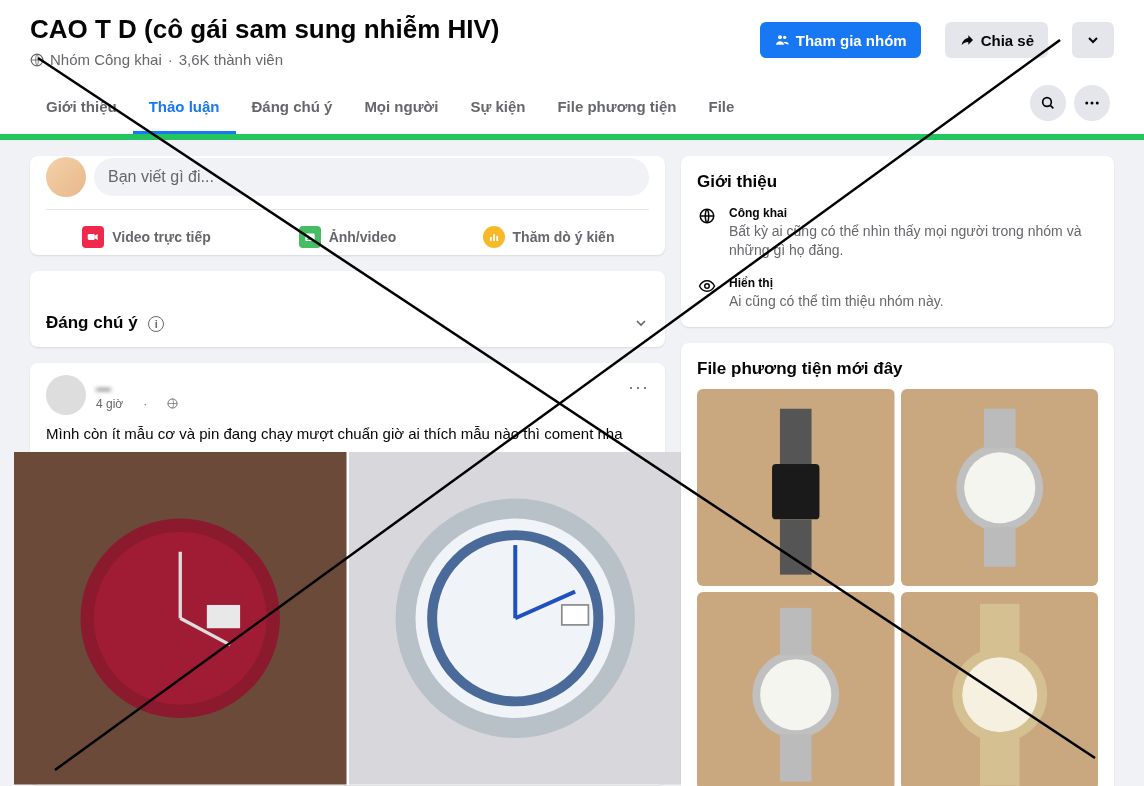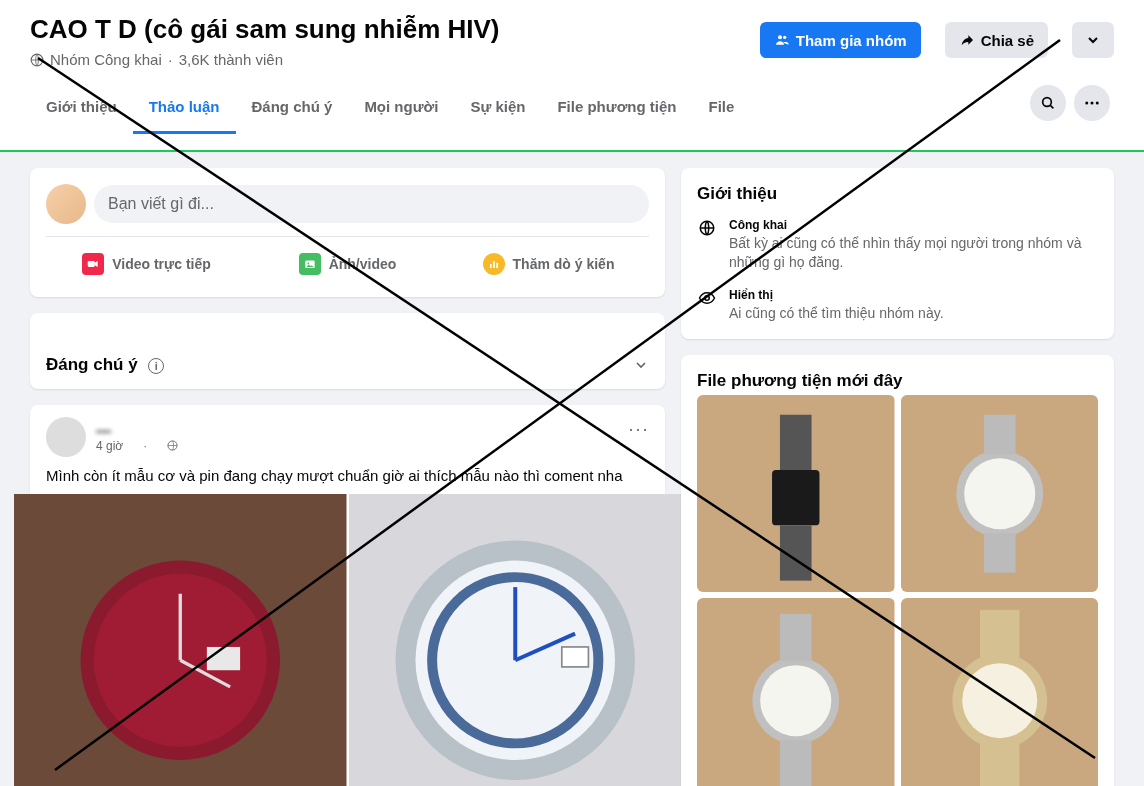--- a/index.html
+++ b/index.html
@@ -1,37 +1,37 @@
 <!DOCTYPE html>
 <html><head>
 <meta charset="utf-8">
 <style>
   * { margin: 0; padding: 0; box-sizing: border-box; }
   body { font-family: Helvetica, Arial, sans-serif; background: #f0f2f5; color: #050505; width: 1144px; height: 786px; overflow: hidden; position: relative; }
-  .header-area { background: #fff; padding: 14px 30px 16px 30px; border-bottom: 2px solid #22c55e; }
+  .header-area { background: #fff; padding: 14px 30px 0 30px; border-bottom: 6px solid #22c55e; }
   .title-row { display: flex; align-items: flex-start; justify-content: space-between; }
   .group-title { font-size: 26px; font-weight: 700; line-height: 1.2; }
   .group-meta { display: flex; align-items: center; gap: 6px; color: #65676b; font-size: 15px; margin-top: 6px; margin-bottom: 14px; }
   .meta-dot { color: #65676b; }
   .header-actions { display: flex; gap: 24px; margin-top: 8px; }
   .btn { display: inline-flex; align-items: center; gap: 6px; padding: 8px 14px; border-radius: 6px; font-size: 15px; font-weight: 600; border: none; cursor: pointer; font-family: inherit; }
   .btn-primary { background: #1877f2; color: #fff; }
   .btn-secondary { background: #e4e6eb; color: #050505; }
   .btn-icon-only { width: 42px; height: 36px; display: flex; align-items: center; justify-content: center; background: #e4e6eb; border-radius: 6px; cursor: pointer; border: none; }
   .tabs-row { display: flex; align-items: center; justify-content: space-between; }
   .tabs { display: flex; gap: 0; }
   .tab { padding: 16px 16px; font-size: 15px; font-weight: 600; color: #65676b; border-bottom: 3px solid transparent; cursor: pointer; white-space: nowrap; }
   .tab.active { color: #1877f2; border-bottom-color: #1877f2; }
   .tab-actions { display: flex; gap: 8px; padding-bottom: 10px; padding-right: 4px; }
   .circle-btn { width: 36px; height: 36px; border-radius: 50%; background: #e4e6eb; display: flex; align-items: center; justify-content: center; cursor: pointer; border: none; }
   .content { display: flex; gap: 16px; padding: 16px 30px; }
   .left-col { width: 635px; display: flex; flex-direction: column; gap: 16px; }
   .right-col { flex: 1; display: flex; flex-direction: column; gap: 16px; }
   .card { background: #fff; border-radius: 8px; box-shadow: 0 1px 2px rgba(0,0,0,.1); }
-  .composer { padding: 16px 16px; }
+  .composer { padding: 1px 16px; }
   .composer-top { display: flex; align-items: center; gap: 8px; }
   .avatar { width: 40px; height: 40px; border-radius: 50%; background: linear-gradient(135deg,#f5d0a9,#e8b88a); flex-shrink: 0; }
   .composer-input { flex: 1; background: #f0f2f5; border-radius: 20px; padding: 10px 14px; color: #65676b; font-size: 16px; cursor: pointer; }
   .composer-actions { display: flex; margin-top: 12px; padding-top: 10px; border-top: 1px solid #e4e6eb; }
   .composer-action { flex: 1; display: flex; align-items: center; justify-content: center; gap: 8px; padding: 6px; font-size: 14px; font-weight: 600; color: #65676b; cursor: pointer; border-radius: 6px; }
   .ic { width: 22px; height: 22px; display: inline-flex; align-items: center; justify-content: center; border-radius: 4px; color: #fff; font-size: 12px; }
   .ic-video { background: #f02849; }
   .ic-photo { background: #45bd62; }
   .ic-poll { background: #f7b928; border-radius: 50%; }
   .section-head { display: flex; align-items: center; justify-content: space-between; padding: 14px 16px; font-size: 17px; font-weight: 600; cursor: pointer; margin-top: 28px; }
@@ -260,21 +260,21 @@
             </svg>
         </div>
         <div>
           <div class="about-h">Hiển thị</div>
           <div class="about-d">Ai cũng có thể tìm thiệu nhóm này.</div>
         </div>
       </div>
     </div>
 
     <div class="card">
-      <div class="right-section" style="padding-bottom:4px">
+      <div class="right-section" style="padding-bottom:10px">
         <div class="right-title" style="margin-bottom:0">File phương tiện mới đây</div>
       </div>
       <div class="media-grid">
         <div class="media-thumb">
           <svg viewBox="0 0 100 100" width="100%" height="100%">
               <rect width="100" height="100" fill="#c9a880"></rect>
               <rect x="38" y="38" width="24" height="28" fill="#1a1a1a" rx="2"></rect>
               <rect x="42" y="10" width="16" height="28" fill="#555"></rect>
               <rect x="42" y="66" width="16" height="28" fill="#555"></rect>
             </svg>

